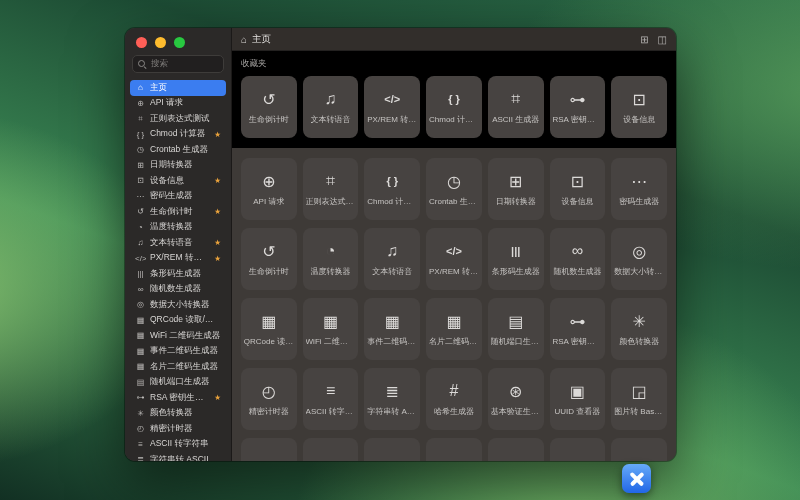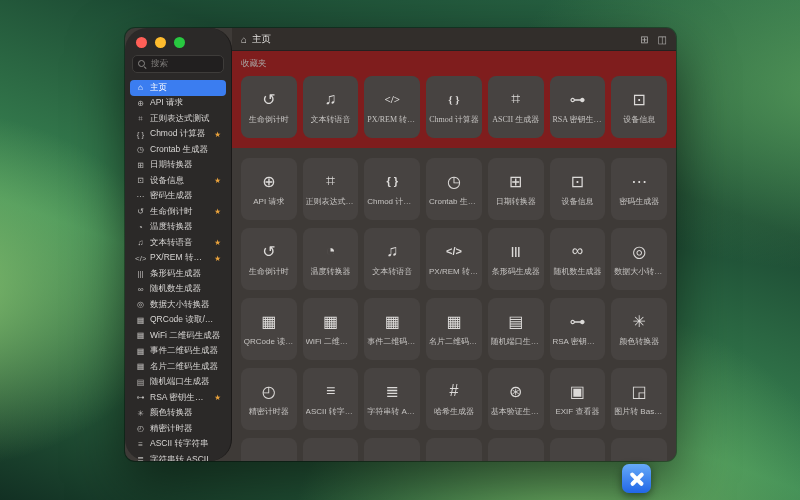--- a/index.html
+++ b/index.html
@@ -8,21 +8,21 @@
     background:
       radial-gradient(60% 85% at 72% 112%, rgba(124,192,106,.95) 0%, rgba(124,192,106,0) 60%),
       radial-gradient(55% 65% at -8% 58%, rgba(142,201,115,.9) 0%, rgba(142,201,115,0) 55%),
       radial-gradient(70% 60% at 105% 18%, rgba(90,160,92,.8) 0%, rgba(90,160,92,0) 60%),
       linear-gradient(200deg,#2b6b47 0%,#1c4a33 30%,#3c8a55 62%,#123023 100%);}
   .window{position:absolute;left:125px;top:28px;width:551px;height:433px;border-radius:10px;
     overflow:hidden;display:flex;background:#3e3a37;
     box-shadow:0 24px 55px rgba(0,0,0,.55),0 0 0 1px rgba(0,0,0,.35);}
   
   .sidebar{width:106px;min-width:106px;background:#2b2928;display:flex;flex-direction:column;
-    border-right:1px solid #1b1918;border-radius:22px;}
+    border-right:1px solid #1b1918;}
   .traffic{display:flex;gap:8px;padding:9px 0 0 11px;}
   .tl{width:11px;height:11px;border-radius:50%;display:inline-block;}
   .tl.red{background:#ff5f57;}.tl.yellow{background:#febc2e;}.tl.green{background:#28c840;}
   .search{margin:7px 7px 4px;height:16px;background:#211f1f;border:1px solid #3e3c3a;
     border-radius:5px;display:flex;align-items:center;gap:4px;padding:0 5px;}
   .mag{position:relative;width:9px;height:9px;flex:none;}
   .mag::before{content:"";position:absolute;left:0;top:0;width:5px;height:5px;
     border:1.2px solid #8a8886;border-radius:50%;}
   .mag::after{content:"";position:absolute;left:6px;top:6px;width:3.4px;height:1.3px;
     background:#8a8886;transform:rotate(45deg);transform-origin:left center;}
@@ -36,21 +36,21 @@
   .nav-item.sel .nav-ic{color:#fff;}
   .nav-lb{font-size:8.5px;white-space:nowrap;overflow:hidden;text-overflow:ellipsis;flex:1;}
   .star{font-size:7.5px;color:#eba33c;flex:none;margin-left:2px;}
   
   .main{flex:1;display:flex;flex-direction:column;min-width:0;}
   .mtitle{height:22px;min-height:22px;background:#322e2b;display:flex;align-items:center;gap:5px;
     padding:0 9px;font-size:9.5px;color:#e3e1df;border-bottom:1px solid #232120;}
   .h-ic{font-size:10px;color:#d8d6d4;}
   .tb-right{margin-left:auto;display:flex;gap:9px;}
   .tb-btn{font-size:10px;color:#b3b1af;cursor:default;}
-  .fav{background:#7f1d1d;padding:7px 9px 10px;font-family:Liberation Serif, serif;}
+  .fav{background:#000000;padding:7px 9px 10px;}
   .sec-title{font-size:8.5px;color:#a9a7a5;margin-bottom:6px;}
   .grid{display:grid;grid-template-columns:repeat(7,1fr);gap:8px 6px;}
   .tools{background:#3e3a37;padding:10px 9px;flex:1;overflow:hidden;}
   .card{height:62px;background:#474341;border-radius:8px;display:flex;flex-direction:column;
     align-items:center;justify-content:center;gap:5px;cursor:default;}
   .c-ic{font-size:16px;color:#dcdad8;height:20px;display:flex;align-items:center;
     justify-content:center;}
   .c-ic.txt{font-size:11px;font-weight:bold;letter-spacing:0;}
   .c-lb{font-size:8px;color:#c6c4c2;max-width:50px;white-space:nowrap;overflow:hidden;
     text-overflow:ellipsis;}
@@ -333,21 +333,21 @@
             <div class="card">
               <div class="c-ic">#</div>
               <div class="c-lb">哈希生成器</div>
             </div>
             <div class="card">
               <div class="c-ic">⊛</div>
               <div class="c-lb">基本验证生成器</div>
             </div>
             <div class="card">
               <div class="c-ic">▣</div>
-              <div class="c-lb">EXIF 查看器</div>
+              <div class="c-lb">UUID 查看器</div>
             </div>
             <div class="card">
               <div class="c-ic">◲</div>
               <div class="c-lb">图片转 Base64</div>
             </div>
             <div class="card">
               <div class="c-ic">↻</div>
             </div>
             <div class="card">
               <div class="c-ic">≡</div>

